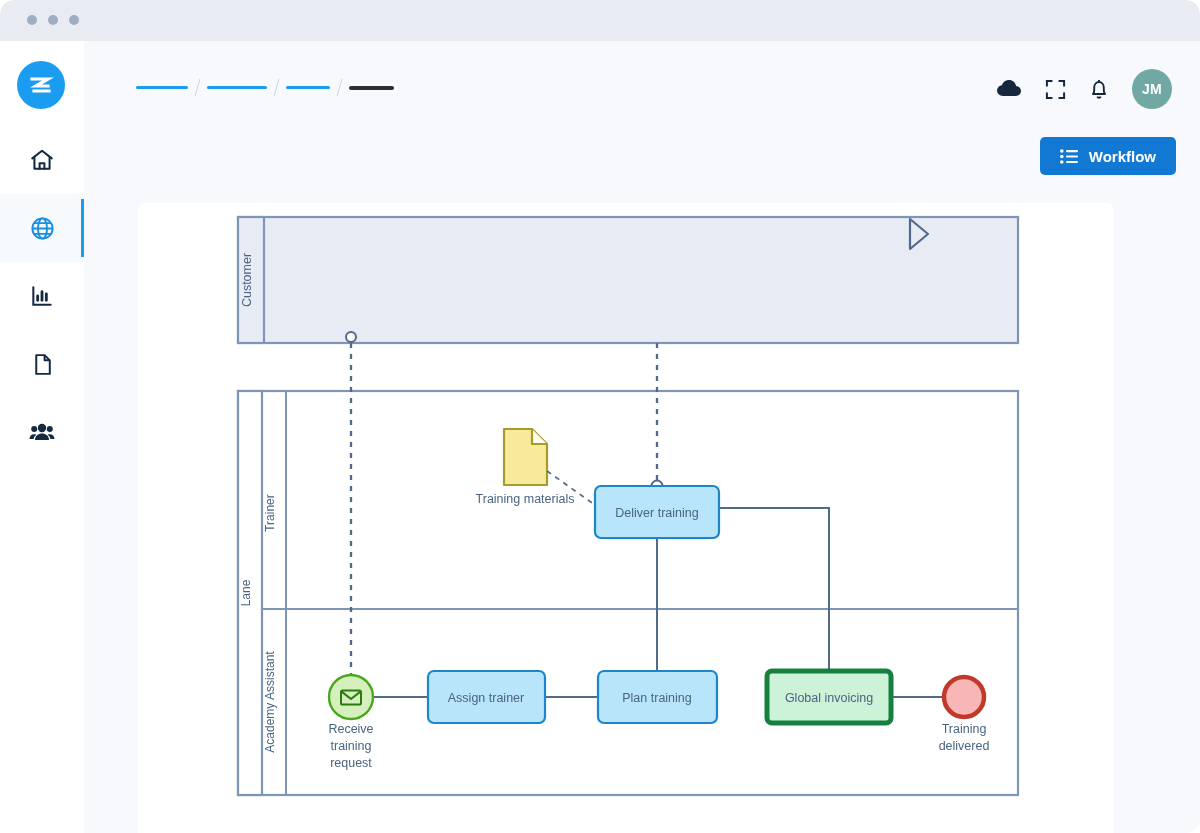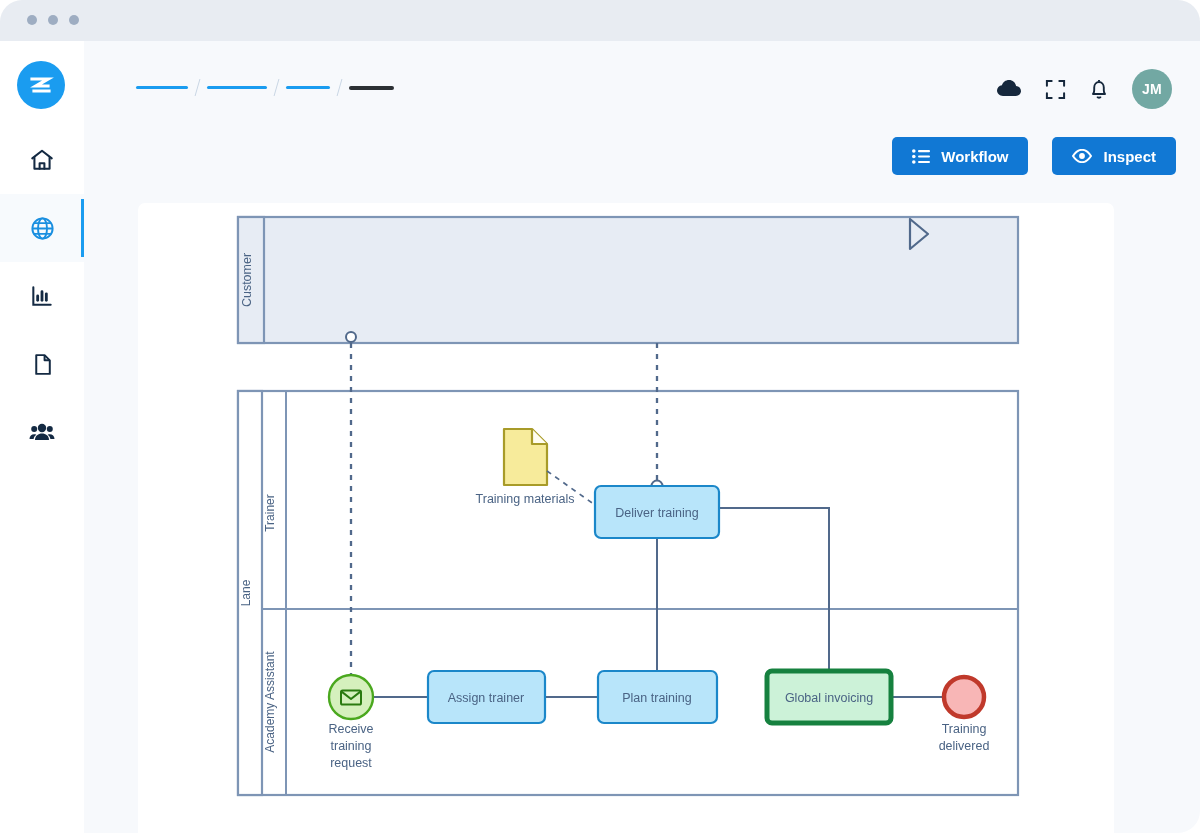--- a/index.html
+++ b/index.html
@@ -9,21 +9,21 @@
     font-family: "Liberation Sans", sans-serif;
     overflow: hidden;
   }
 
   
   .window {
     position: absolute;
     left: 0; top: 0;
     width: 1200px; height: 833px;
     background: #ffffff;
-    border-radius: 22px;
+    border-radius: 14px;
     overflow: hidden;
   }
   .titlebar {
     position: absolute; left: 0; top: 0;
     width: 1200px; height: 41px;
     background: #e8ecf2;
     border-top-left-radius: 14px;
     border-top-right-radius: 14px;
   }
   .dots { position: absolute; left: 27px; top: 15px; display: flex; gap: 11px; }
@@ -220,27 +220,20 @@
           <circle cx="1.8" cy="2" r="1.8" fill="#fff"></circle>
             <rect x="6" y="1" width="12" height="2.2" rx="1" fill="#fff"></rect>
           <circle cx="1.8" cy="7.5" r="1.8" fill="#fff"></circle>
             <rect x="6" y="6.4" width="12" height="2.2" rx="1" fill="#fff"></rect>
           <circle cx="1.8" cy="13" r="1.8" fill="#fff"></circle>
             <rect x="6" y="11.9" width="12" height="2.2" rx="1" fill="#fff"></rect>
         </svg>
         <span>Workflow</span>
       </button>
 
-      <button class="btn">
-        <svg width="20" height="14" viewBox="0 0 20 14">
-          <path d="M10 0.8 C15 0.8 19 7 19 7 C19 7 15 13.2 10 13.2 C5 13.2 1 7 1 7 C1 7 5 0.8 10 0.8 Z" fill="none" stroke="#fff" stroke-width="2"></path>
-          <circle cx="10" cy="7" r="2.9" fill="#fff"></circle>
-        </svg>
-        <span>Inspect</span>
-      </button>
 
     </div>
 
     <div class="canvas-card">
       <svg class="diagram" viewBox="0 0 976 636">
 
         <g>
           <rect x="100" y="14" width="780" height="126" fill="#e7ecf4" stroke="#7e95b5" stroke-width="2.2"></rect>
           <rect x="100" y="14" width="26" height="126" fill="#e7ecf4" stroke="#7e95b5" stroke-width="2.2"></rect>
           <text x="113" y="77" transform="rotate(-90 113 77)" text-anchor="middle" font-family="Liberation Sans, sans-serif" font-size="12.5" fill="#4a6384">Customer</text>

